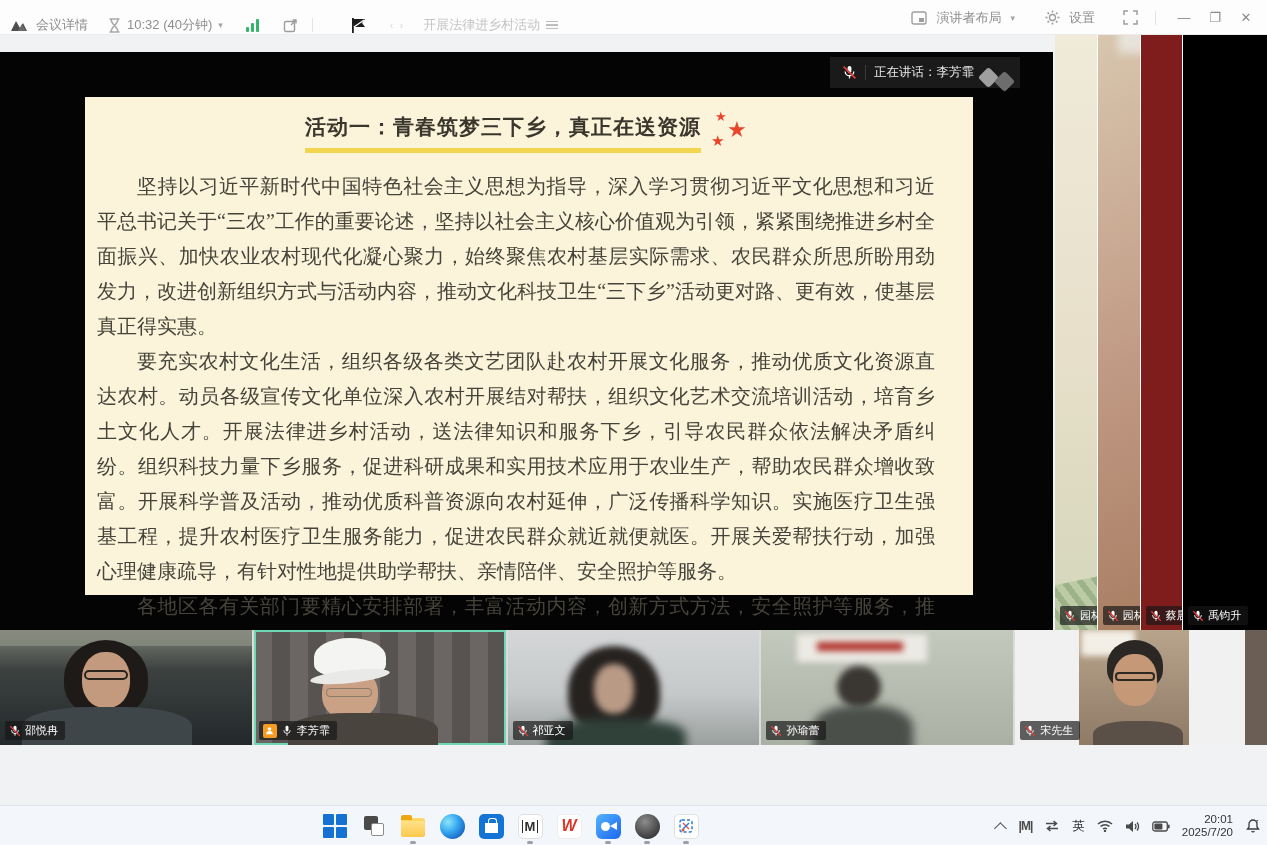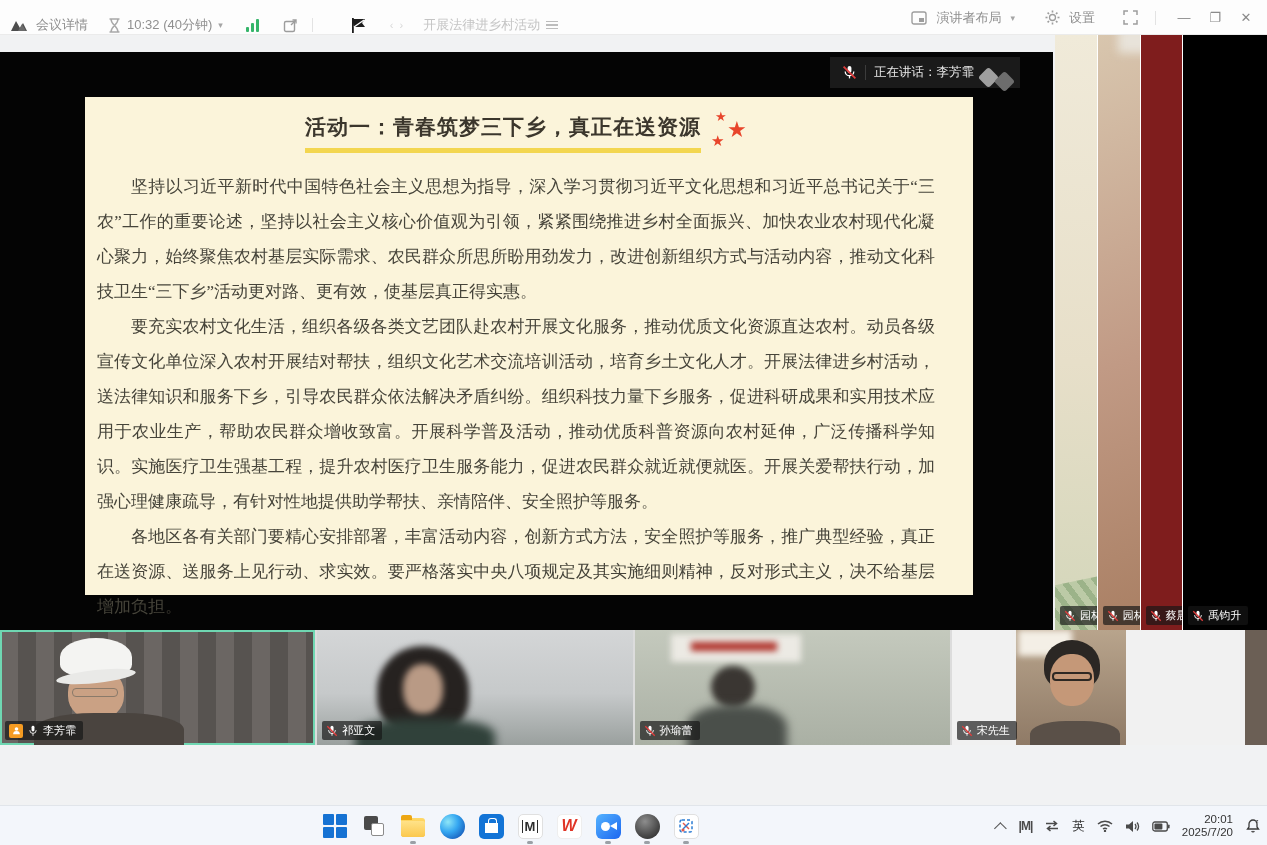--- a/index.html
+++ b/index.html
@@ -29,21 +29,21 @@
          font-family:"Liberation Serif","DejaVu Serif",serif; }
   .doc-titlerow { display:flex; justify-content:center; align-items:flex-start; gap:10px; }
   .doc-title { font-size:21px; font-weight:bold; color:#3b362c; letter-spacing:1px;
                border-bottom:5px solid #f3d64f; padding-bottom:7px; }
   .stars { position:relative; width:42px; height:42px; }
   .stars span { position:absolute; color:#e8452b; line-height:1; }
   .star-a { font-size:13px; left:4px; top:-3px; }
   .star-b { font-size:22px; left:16px; top:6px; }
   .star-c { font-size:15px; left:0px; top:21px; }
   .doc-body { padding:14px 38px 0 12px; }
-  .doc-body p { font-size:17px; line-height:35px; color:#46443a;
+  .doc-body p { font-size:20px; line-height:35px; color:#46443a;
                 text-align:justify; text-indent:2em; }
 
   
   .speaking { position:absolute; top:5px; right:33px; height:31px; background:#1a1a1a;
               display:flex; align-items:center; gap:8px; padding:0 46px 0 12px; }
   .speaking .sp-div { width:1px; height:15px; background:#3c3c3c; }
   .speaking .sp-text { font-size:12.5px; color:#e9e9e9; white-space:nowrap; }
   .diamond { position:absolute; width:15px; height:15px; border-radius:3px; transform:rotate(45deg); }
   .d1 { right:24px; top:13px; background:#9f9f9f; }
   .d2 { right:8px; top:17px; background:#6d6d6d; }
@@ -339,20 +339,36 @@
             <line x1="7" y1="10" x2="7" y2="12.5" stroke="#fff" stroke-width="1.1"></line>
             <line x1="1.5" y1="1.5" x2="12.5" y2="12.5" stroke="#e03c3c" stroke-width="1.6"></line>
           </svg>
         <span>禹钧升</span>
       </div>
     </div>
   </div>
 
   <div class="filmstrip">
 
+    <div class="film-tile ft1">
+      <div class="blob" style="left:0;top:0;width:100%;height:16px;background:#8d9184;opacity:.7;"></div>
+      <div class="blob" style="left:64px;top:10px;width:84px;height:76px;border-radius:50% 50% 42% 42%;background:#1d1a18;"></div>
+      <div class="blob" style="left:82px;top:22px;width:48px;height:56px;border-radius:46%;background:#c49a7e;"></div>
+      <div class="blob" style="left:84px;top:40px;width:44px;height:10px;border-radius:5px;border:2px solid #2a241f;background:transparent;"></div>
+      <div class="blob" style="left:22px;bottom:-10px;width:170px;height:48px;border-radius:40% 40% 0 0;background:#3f464a;"></div>
+      <div class="nametag">
+        <svg width="12" height="12" viewBox="0 0 14 14">
+            <rect x="5.2" y="1" width="3.6" height="6.5" rx="1.8" fill="#fff"></rect>
+            <path d="M3 6 a4 4 0 0 0 8 0" stroke="#fff" stroke-width="1.1" fill="none"></path>
+            <line x1="7" y1="10" x2="7" y2="12.5" stroke="#fff" stroke-width="1.1"></line>
+            <line x1="1.5" y1="1.5" x2="12.5" y2="12.5" stroke="#e03c3c" stroke-width="1.6"></line>
+          </svg>
+        <span>邵悦冉</span>
+      </div>
+    </div>
 
     <div class="film-tile ft2 active">
       <div class="blob" style="left:68px;top:38px;width:56px;height:52px;border-radius:46%;background:#caa184;"></div>
       <div class="blob" style="left:60px;top:8px;width:72px;height:38px;border-radius:50% 50% 30% 30%;background:#f4f4f2;"></div>
       <div class="blob" style="left:56px;top:40px;width:80px;height:13px;border-radius:50%;background:#e9e9e7;transform:rotate(-6deg);"></div>
       <div class="blob" style="left:72px;top:58px;width:46px;height:9px;border-radius:4px;border:1.5px solid #8a7a6a;background:transparent;"></div>
       <div class="blob" style="left:34px;bottom:-10px;width:150px;height:42px;border-radius:40% 40% 0 0;background:#4a443f;"></div>
       <div class="nametag">
         <span class="badge-person">
           <svg width="9" height="9" viewBox="0 0 12 12">

